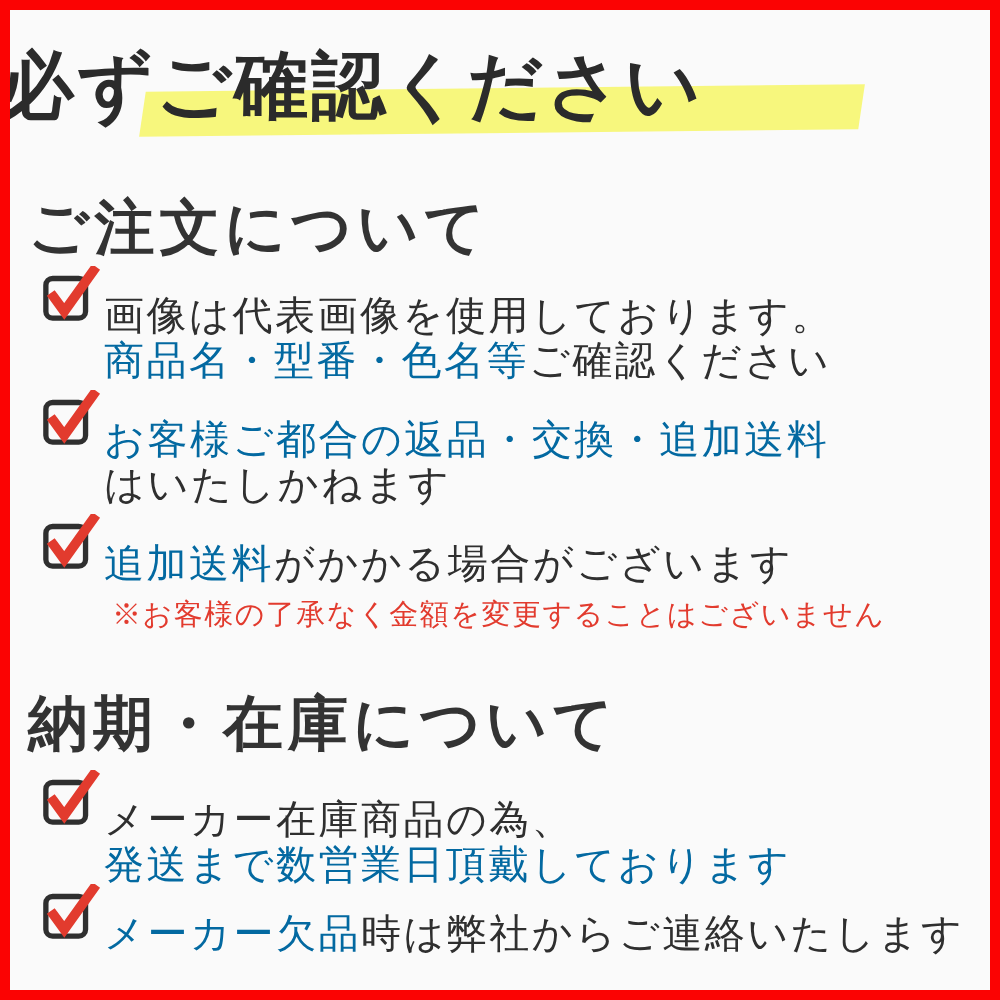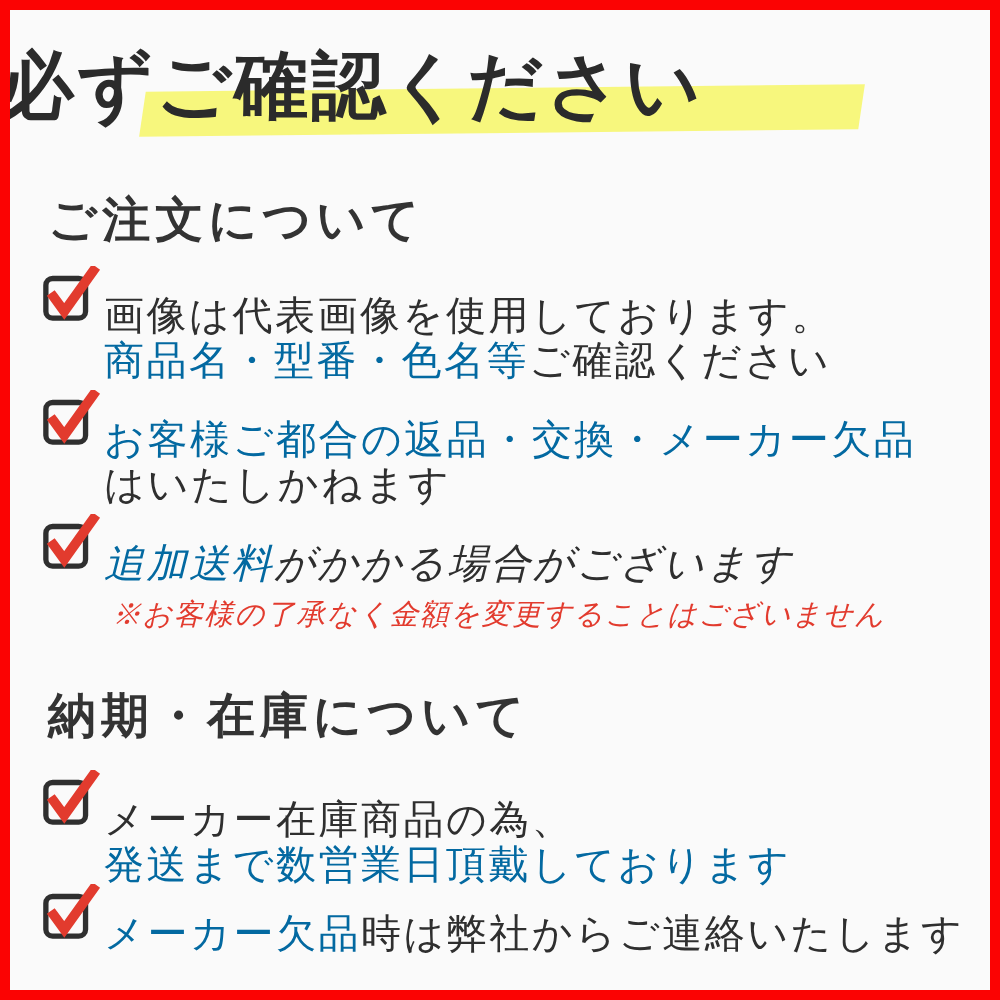--- a/index.html
+++ b/index.html
@@ -49,22 +49,22 @@
     font-size: 74px;
     font-weight: bold;
     letter-spacing: 3px;
     color: #2b2b2b;
     line-height: 100px;
     white-space: nowrap;
   }
   
   .section-heading {
     position: absolute;
-    left: 48px;
-    font-size: 48px;
+    left: 28px;
+    font-size: 60px;
     font-weight: bold;
     letter-spacing: 5px;
     color: #333333;
     white-space: nowrap;
   }
   
   .item {
     position: absolute;
     left: 42px;
     display: flex;
@@ -119,26 +119,26 @@
       <div class="line"><span class="red">商品名・型番・色名等</span><span>ご確認ください</span></div>
     </div>
   </div>
 
   <div class="item" style="top:390px;">
     <svg class="check-icon" viewBox="0 0 62 56">
       <rect x="4" y="12" width="41" height="41" rx="7" fill="#fafafa" stroke="#2f2f2f" stroke-width="5.5"></rect>
       <path d="M12 31 L23 46 L53 4" fill="none" stroke="#e23b2e" stroke-width="10" stroke-linecap="square"></path>
     </svg>
     <div class="lines">
-      <div class="line"><span class="red">お客様ご都合の返品・交換・メーカー欠品</span></div>
+      <div class="line"><span class="red">お客様ご都合の返品・交換・追加送料</span></div>
       <div class="line"><span>はいたしかねます</span></div>
     </div>
   </div>
 
-  <div class="item" style="top:514px;font-style:italic;">
+  <div class="item" style="top:514px;">
     <svg class="check-icon" viewBox="0 0 62 56">
       <rect x="4" y="12" width="41" height="41" rx="7" fill="#fafafa" stroke="#2f2f2f" stroke-width="5.5"></rect>
       <path d="M12 31 L23 46 L53 4" fill="none" stroke="#e23b2e" stroke-width="10" stroke-linecap="square"></path>
     </svg>
     <div class="lines">
       <div class="line"><span class="red">追加送料</span><span>がかかる場合がございます</span></div>
       <div class="note">※お客様の了承なく金額を変更することはございません</div>
     </div>
   </div>
 

